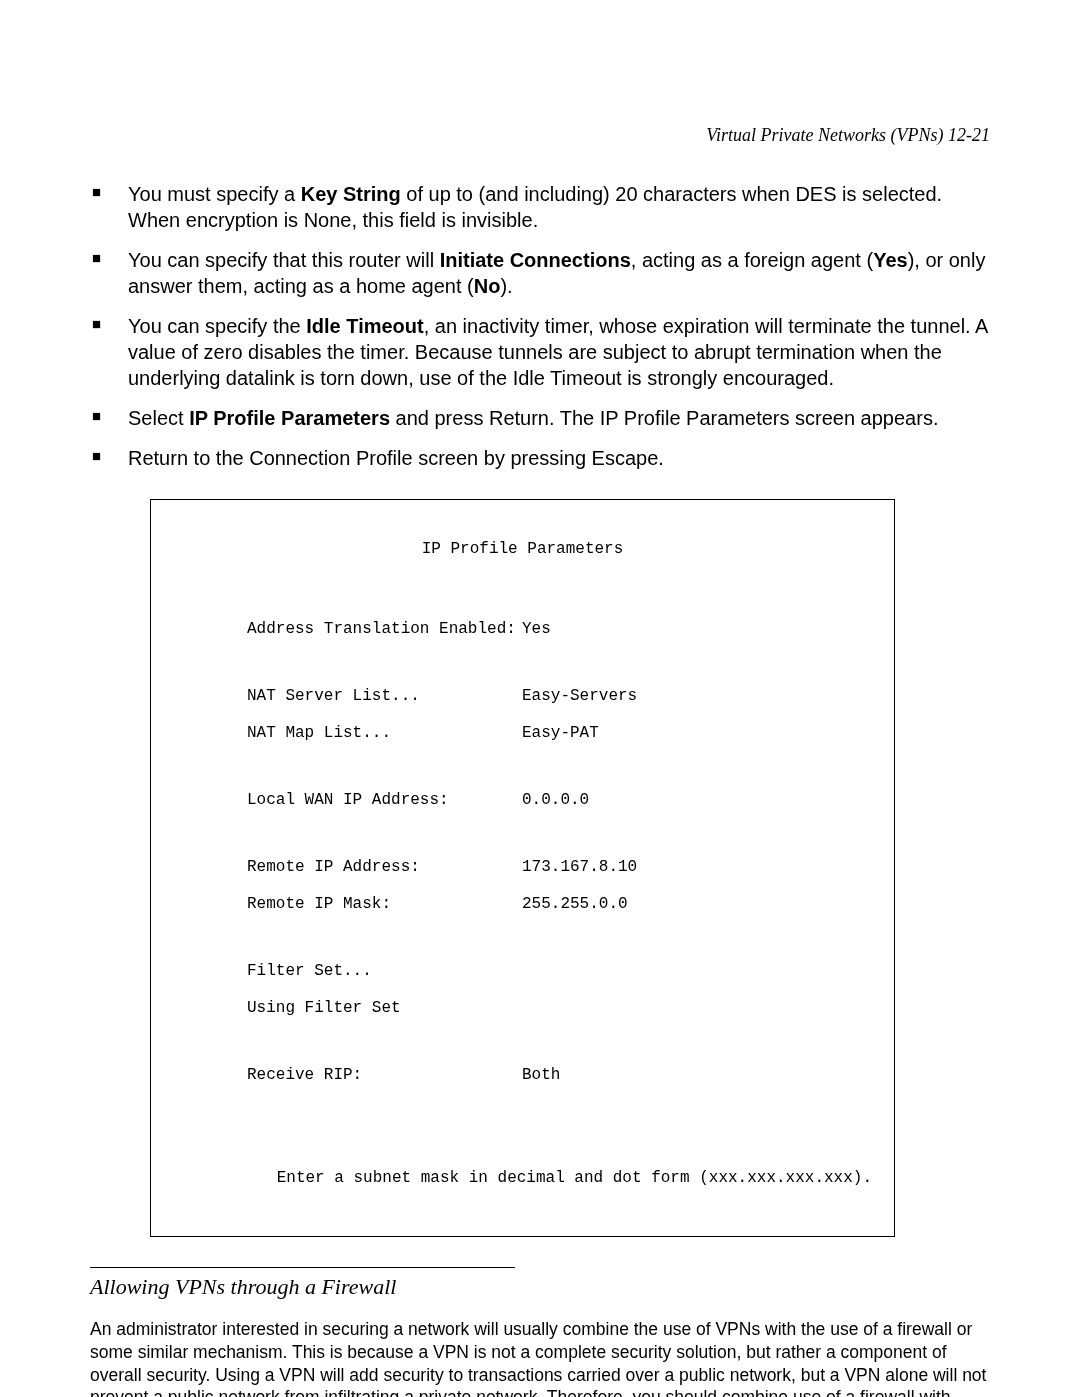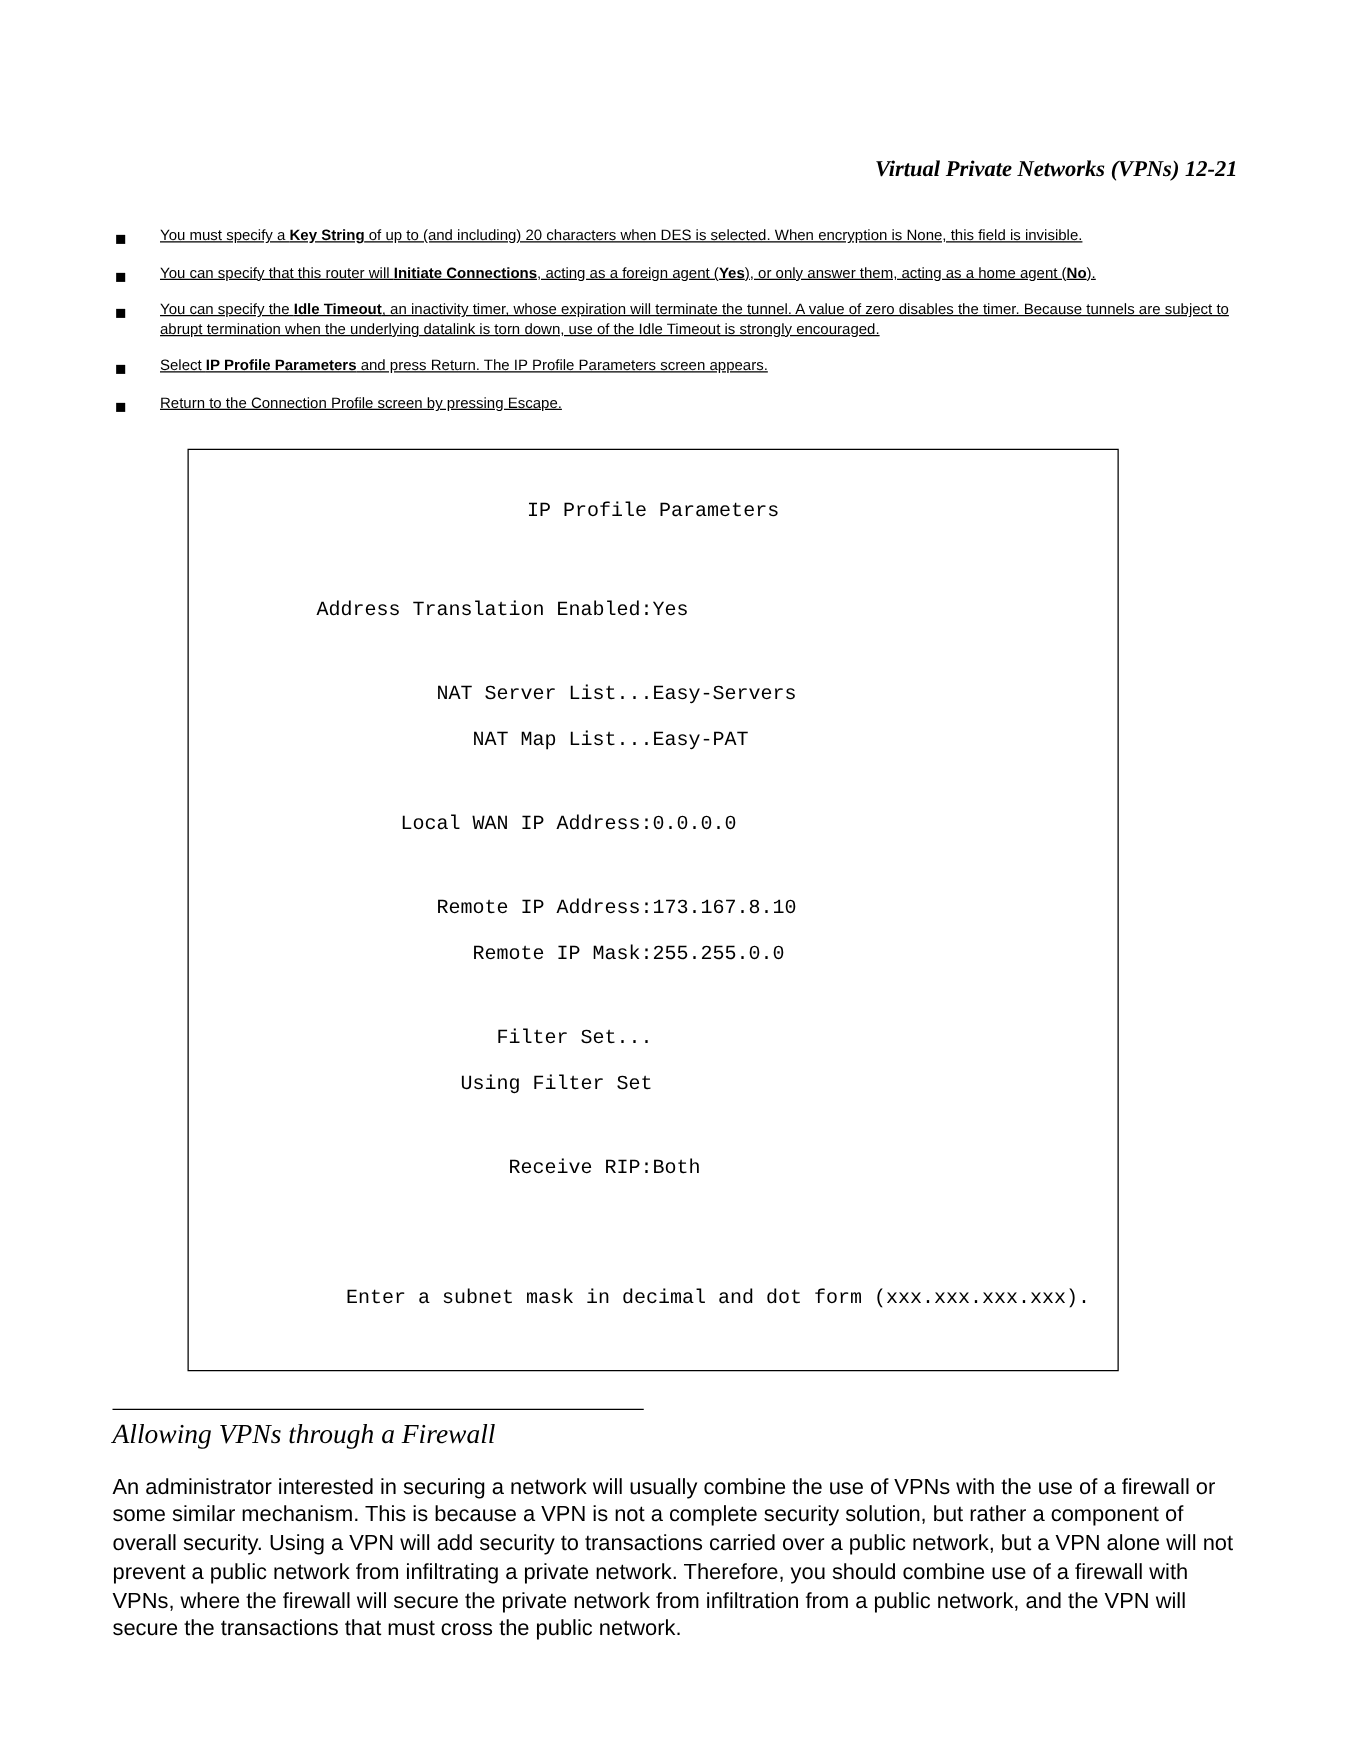--- a/index.html
+++ b/index.html
@@ -12,37 +12,36 @@
     height: 1397px;
     box-sizing: border-box;
   }
   .page {
     padding: 125px 90px 60px 90px;
     box-sizing: border-box;
   }
   .header {
     text-align: right;
     font-style: italic;
-    font-weight: bold;
+    font-weight: normal;
     font-family: Georgia, 'Times New Roman', serif;
     font-size: 18px;
     margin-bottom: 35px;
   }
   .bullets {
     list-style: none;
     padding: 0;
     margin: 0;
   }
   .bullets > li {
     position: relative;
     padding-left: 38px;
     margin-bottom: 14px;
-    font-size: 12px;
+    font-size: 20px;
     line-height: 1.3;
-    text-decoration: underline;
   }
   .bullets > li::before {
     content: "■";
     position: absolute;
     left: 2px;
     top: 1px;
     font-size: 15px;
   }
   .bold { font-weight: bold; }
   .terminal-box {
@@ -50,21 +49,21 @@
     margin: 28px 0 18px 60px;
     padding: 22px 22px 12px 22px;
     font-family: "Courier New", Courier, monospace;
     font-size: 16px;
     line-height: 1.15;
     white-space: pre;
     box-sizing: border-box;
     width: 745px;
   }
   .term-title { text-align: center; }
-  .term-label { display:inline-block; width: 275px; text-align: right; }
+  .term-label { display:inline-block; width: 275px; }
   .term-val { display:inline-block; }
   .indent1 { padding-left: 74px; }
   .footer-line { padding-left: 22px; text-align: right; }
   .section-rule { border: none; border-top: 1.5px solid #000; width: 425px; margin: 30px 0 6px 0; }
   .section-heading {
     font-family: Georgia, 'Times New Roman', serif;
     font-style: italic;
     font-size: 22px;
     color: #000;
     font-weight: normal;

